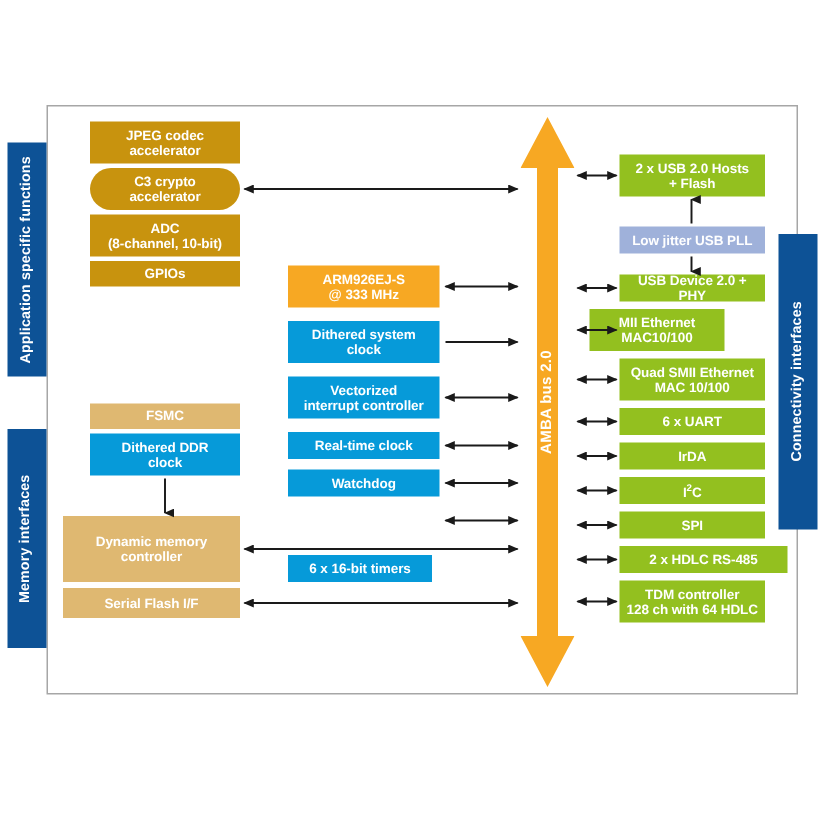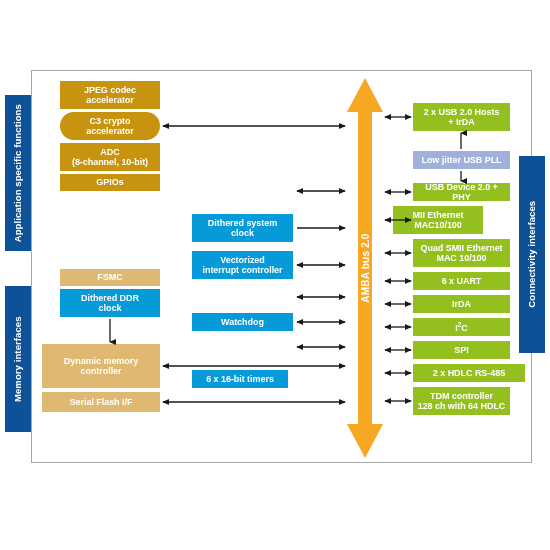--- a/index.html
+++ b/index.html
@@ -176,43 +176,50 @@
 
   <div class="blk c-tan" style="left:42px;  top:392px; width:118px; height:20px;">
     <span>Serial Flash I/F</span>
   </div>
 
   <div class="blk c-tan" style="left:42px;  top:344px; width:118px; height:44px;">
     <span><span>Dynamic memory</span><br>
           <span>controller</span></span>
   </div>
 
+  <div class="blk c-amber" style="left:192px; top:177px; width:101px; height:28px;">
+    <span><span>ARM926EJ-S</span><br>
+          <span>@ 333 MHz</span></span>
+  </div>
 
   <div class="blk c-blue" style="left:192px; top:214px; width:101px; height:28px;">
     <span><span>Dithered system</span><br>
           <span>clock</span></span>
   </div>
 
   <div class="blk c-blue" style="left:192px; top:251px; width:101px; height:28px;">
     <span><span>Vectorized</span><br>
           <span>interrupt controller</span></span>
   </div>
 
+  <div class="blk c-blue" style="left:192px; top:288px; width:101px; height:18px;">
+    <span>Real-time clock</span>
+  </div>
 
   <div class="blk c-blue" style="left:192px; top:313px; width:101px; height:18px;">
     <span>Watchdog</span>
   </div>
 
   <div class="blk c-blue" style="left:192px; top:338px; width:96px; height:18px;margin-top:32px;">
     <span>6 x 16-bit timers</span>
   </div>
 
   <div class="blk c-green" style="left:413px; top:103px; width:97px; height:28px;">
     <span><span>2 x USB 2.0 Hosts</span><br>
-          <span>+ IrDA</span></span>
+          <span>+ Flash</span></span>
   </div>
 
   <div class="blk c-peri" style="left:413px; top:151px; width:97px; height:18px;">
     <span>Low jitter USB PLL</span>
   </div>
 
   <div class="blk c-green" style="left:413px; top:183px; width:97px; height:18px;">
     <span>USB Device 2.0 + PHY</span>
   </div>
 

